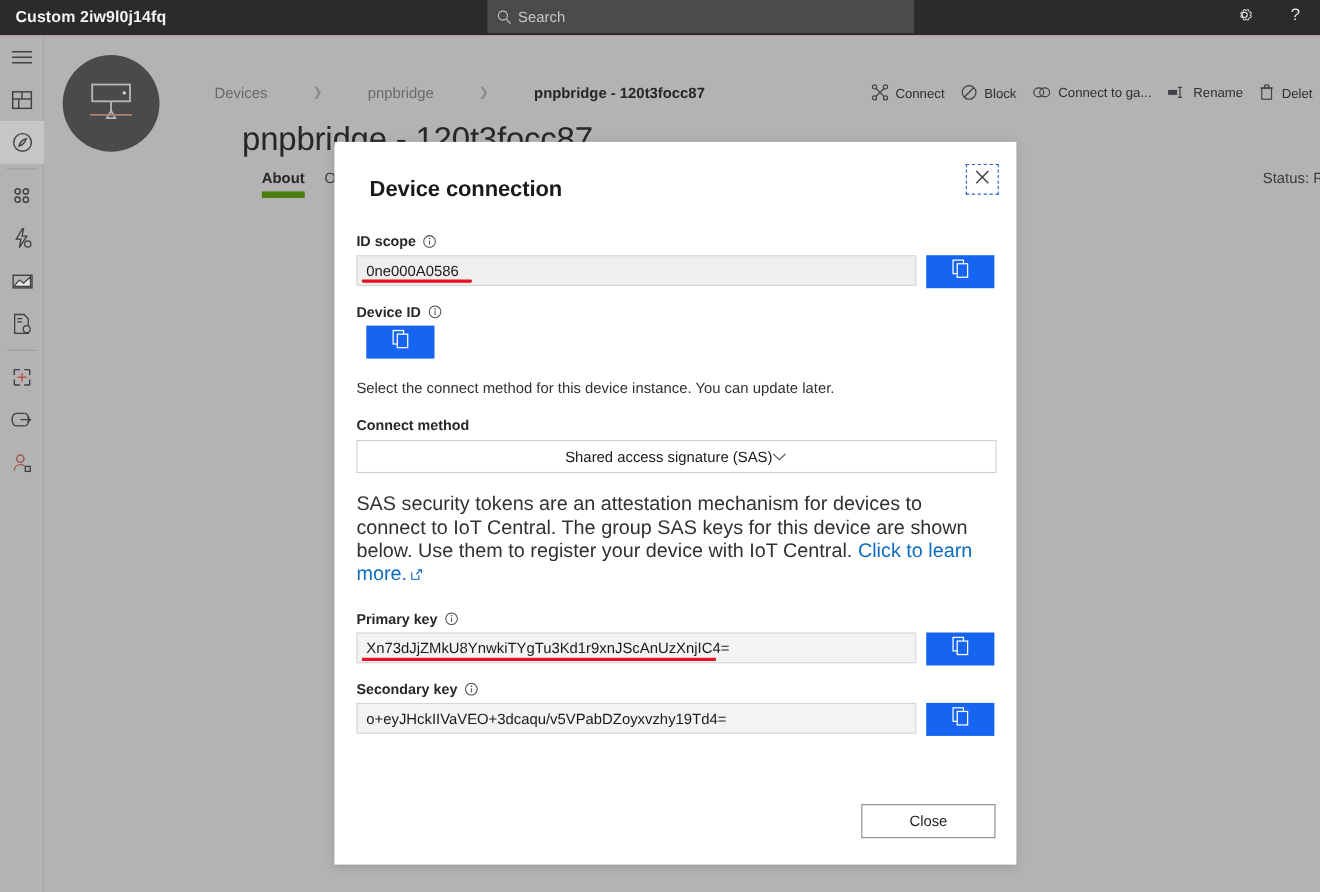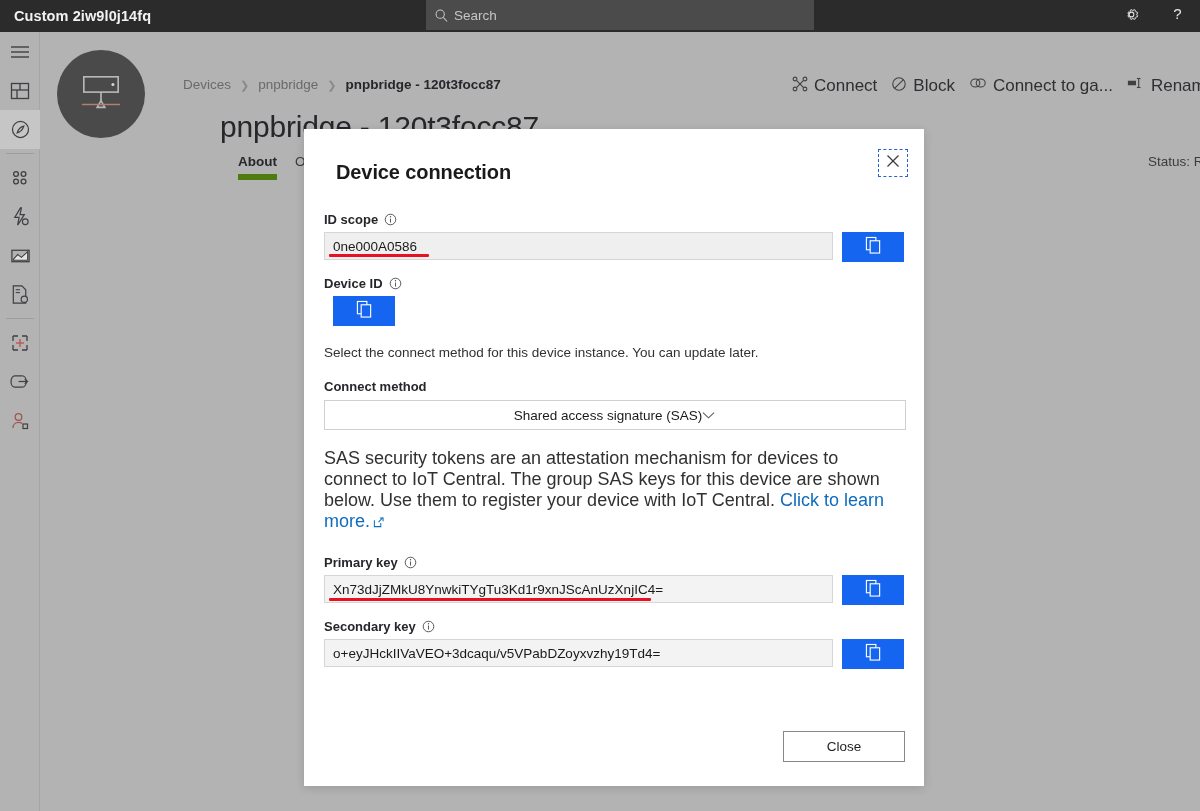--- a/index.html
+++ b/index.html
@@ -27,21 +27,21 @@
   .app-title {
     color: #f3f2f1;
     font-size: 14.5px;
     font-weight: 600;
     padding-left: 14px;
     letter-spacing: .1px;
     white-space: nowrap;
   }
   .search-wrap {
     position: absolute;
-    left: 426px; top: 0;
+    left: 443px; top: 0;
     width: 388px; height: 30px;
     background: #4b4b4b;
     display: flex; align-items: center;
     padding-left: 8px;
   }
   .search-icon { width: 15px; height: 15px; flex: 0 0 auto; margin-right: 5px; }
   .search-placeholder {
     color: #c8c6c4; font-size: 13.5px; white-space: nowrap;
   }
   .topbar-right {
@@ -79,37 +79,38 @@
     width: 1160px; height: 779px;
     background: #b3b3b3;
   }
   .avatar {
     position: absolute; left: 17px; top: 18px;
     width: 88px; height: 88px; border-radius: 50%;
     background: #4a4a4a;
     display: flex; align-items: center; justify-content: center;
   }
   .breadcrumb {
-    position: absolute; left: 143px; top: 45px;
-    display: flex; align-items: flex-end;
+    position: absolute; left: 155px; top: 45px;
+    display: flex; align-items: flex-start;
     font-size: 13.5px; color: #5f5f5f;
     white-space: nowrap;
+    gap: 32px;
   }
   .breadcrumb .crumb { color: #6a6a6a; }
   .breadcrumb .crumb.current { color: #26262b; font-weight: 700; }
   .breadcrumb .chev { margin: 0 9px; color: #8a8a8a; font-size: 11px; }
 
   .cmdbar {
     position: absolute; top: 44px; left: 752px;
     display: flex; align-items: center;
     white-space: nowrap;
   }
   .cmd {
-    display: flex; align-items: flex-start;
-    font-size: 17px; color: #2f2f33;
+    display: flex; align-items: flex-end;
+    font-size: 12px; color: #2f2f33;
     margin-right: 14px;
   }
   .cmd .ci { margin-right: 6px; display: flex; align-items: center; }
 
   .page-title {
     position: absolute; left: 180px; top: 78px;
     font-size: 30px; font-weight: 400; color: #26262b;
     letter-spacing: -.2px;
     white-space: nowrap;
   }

